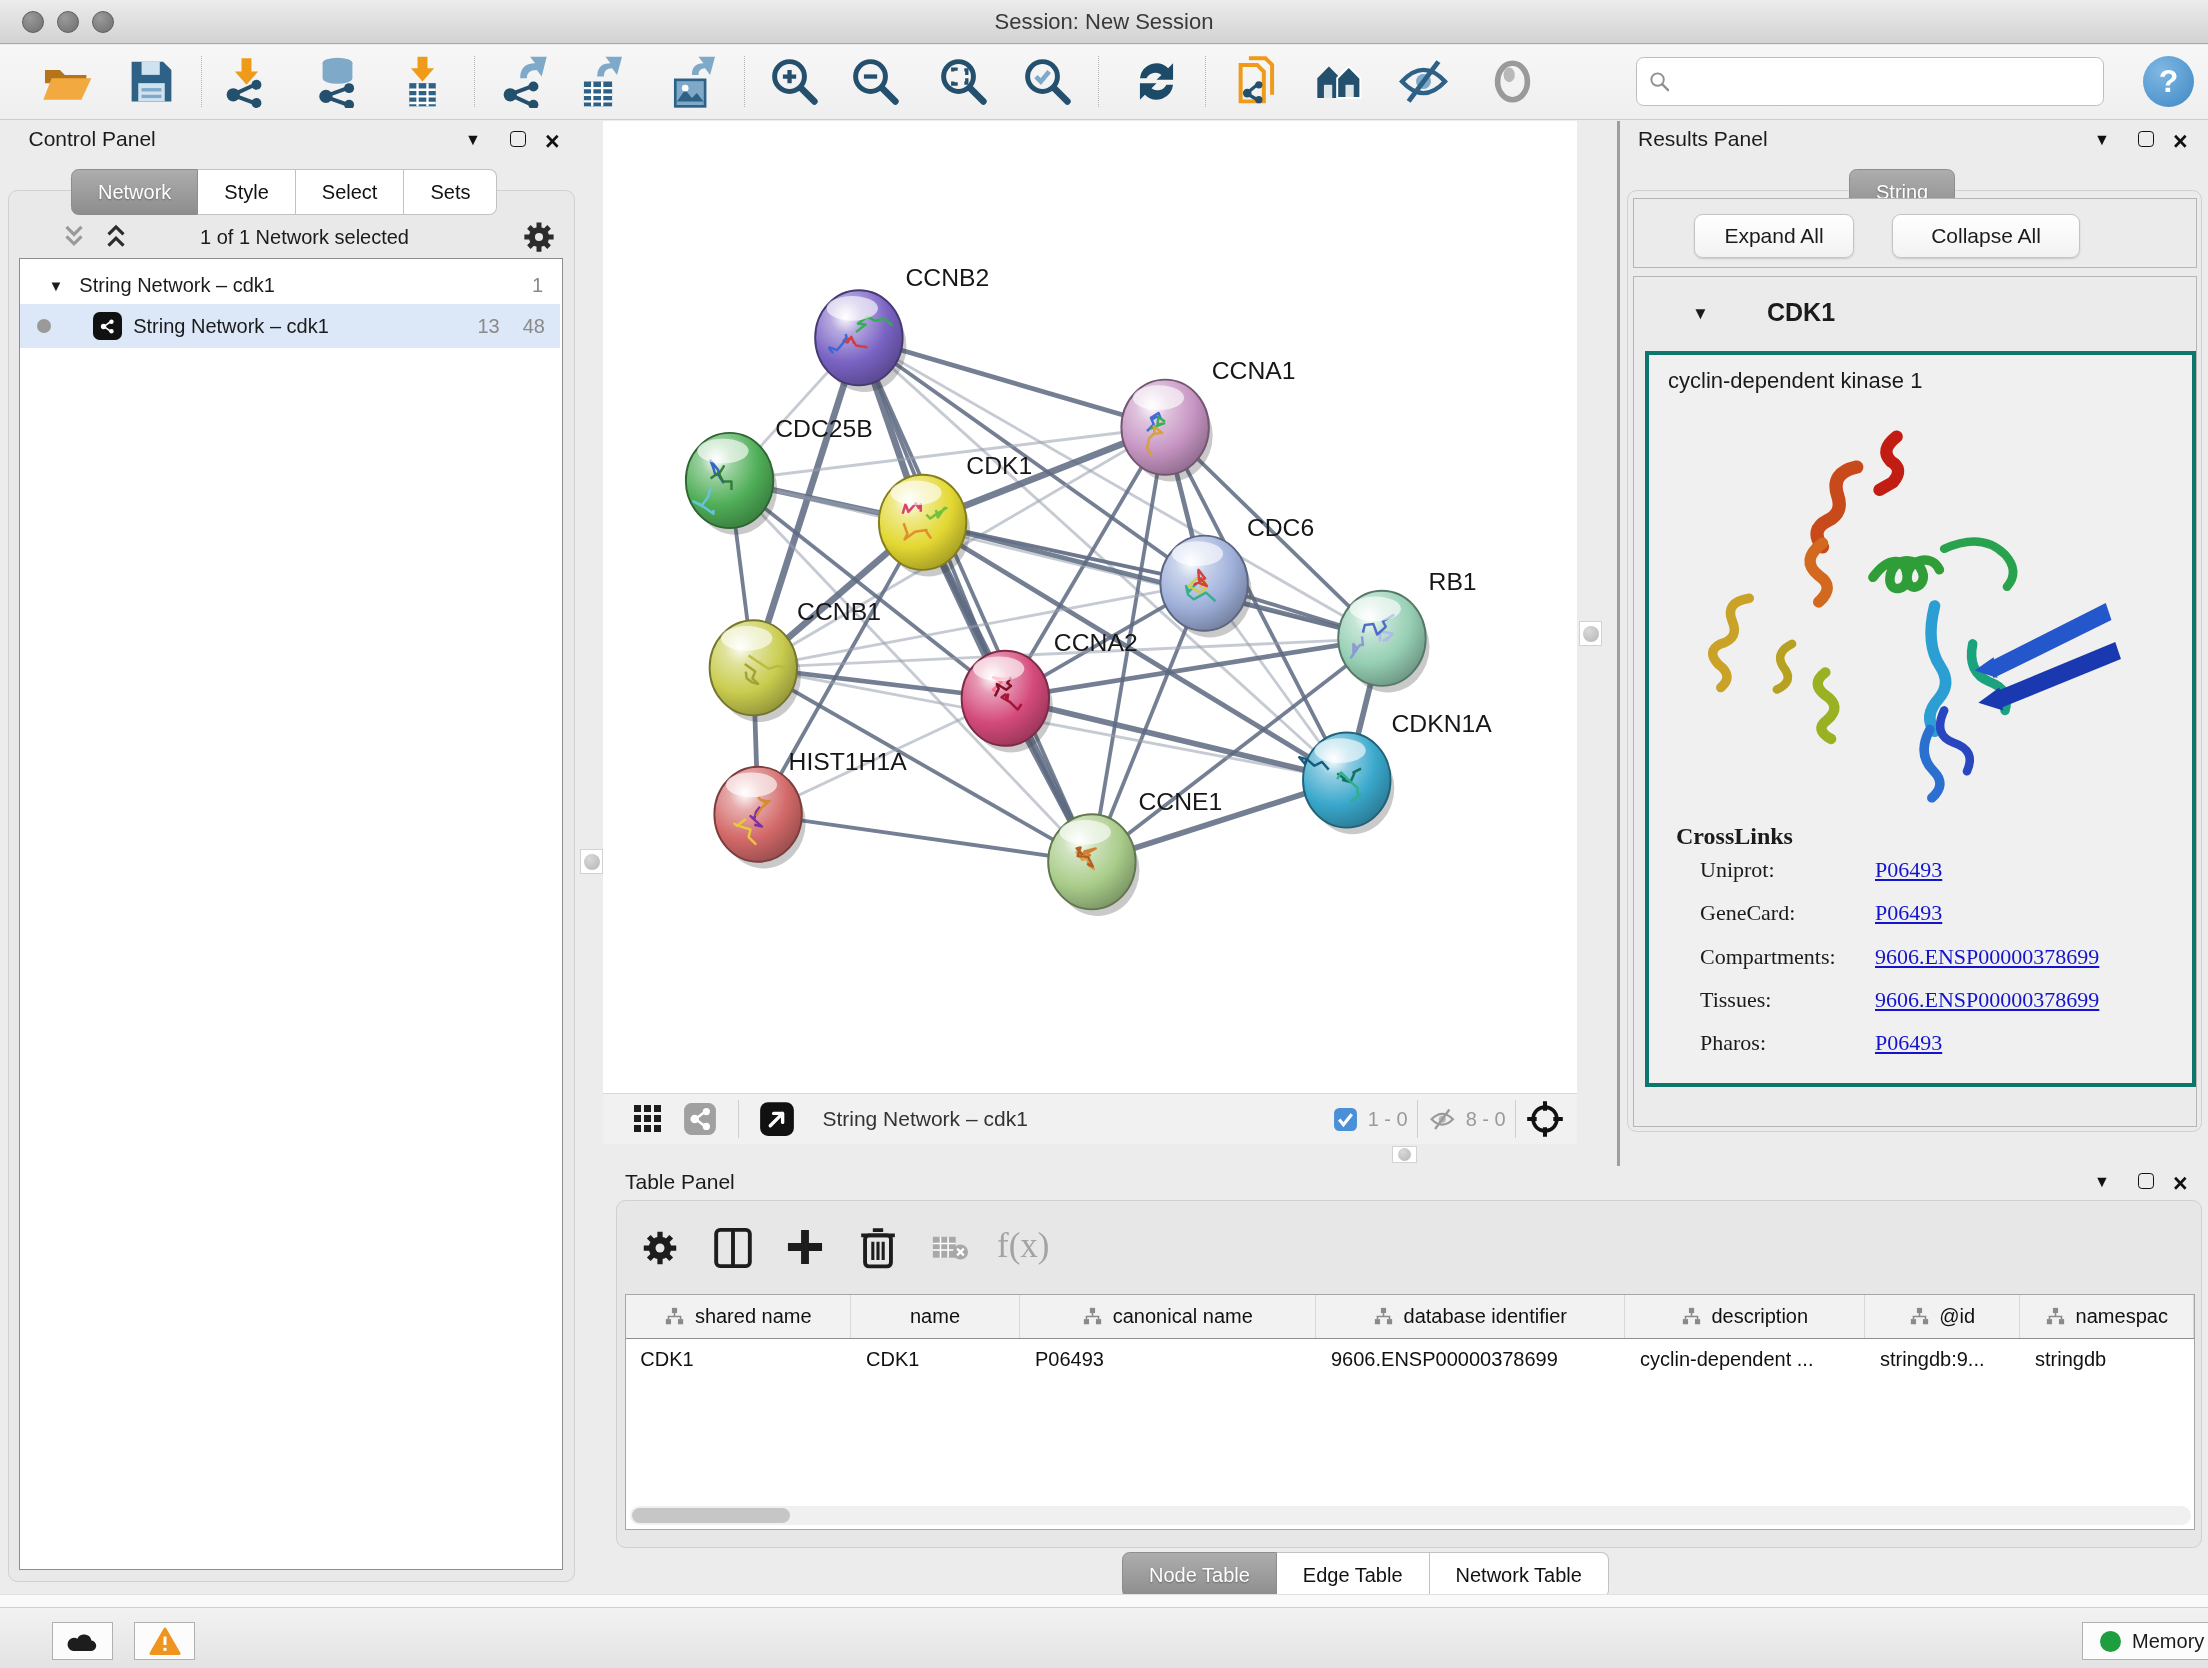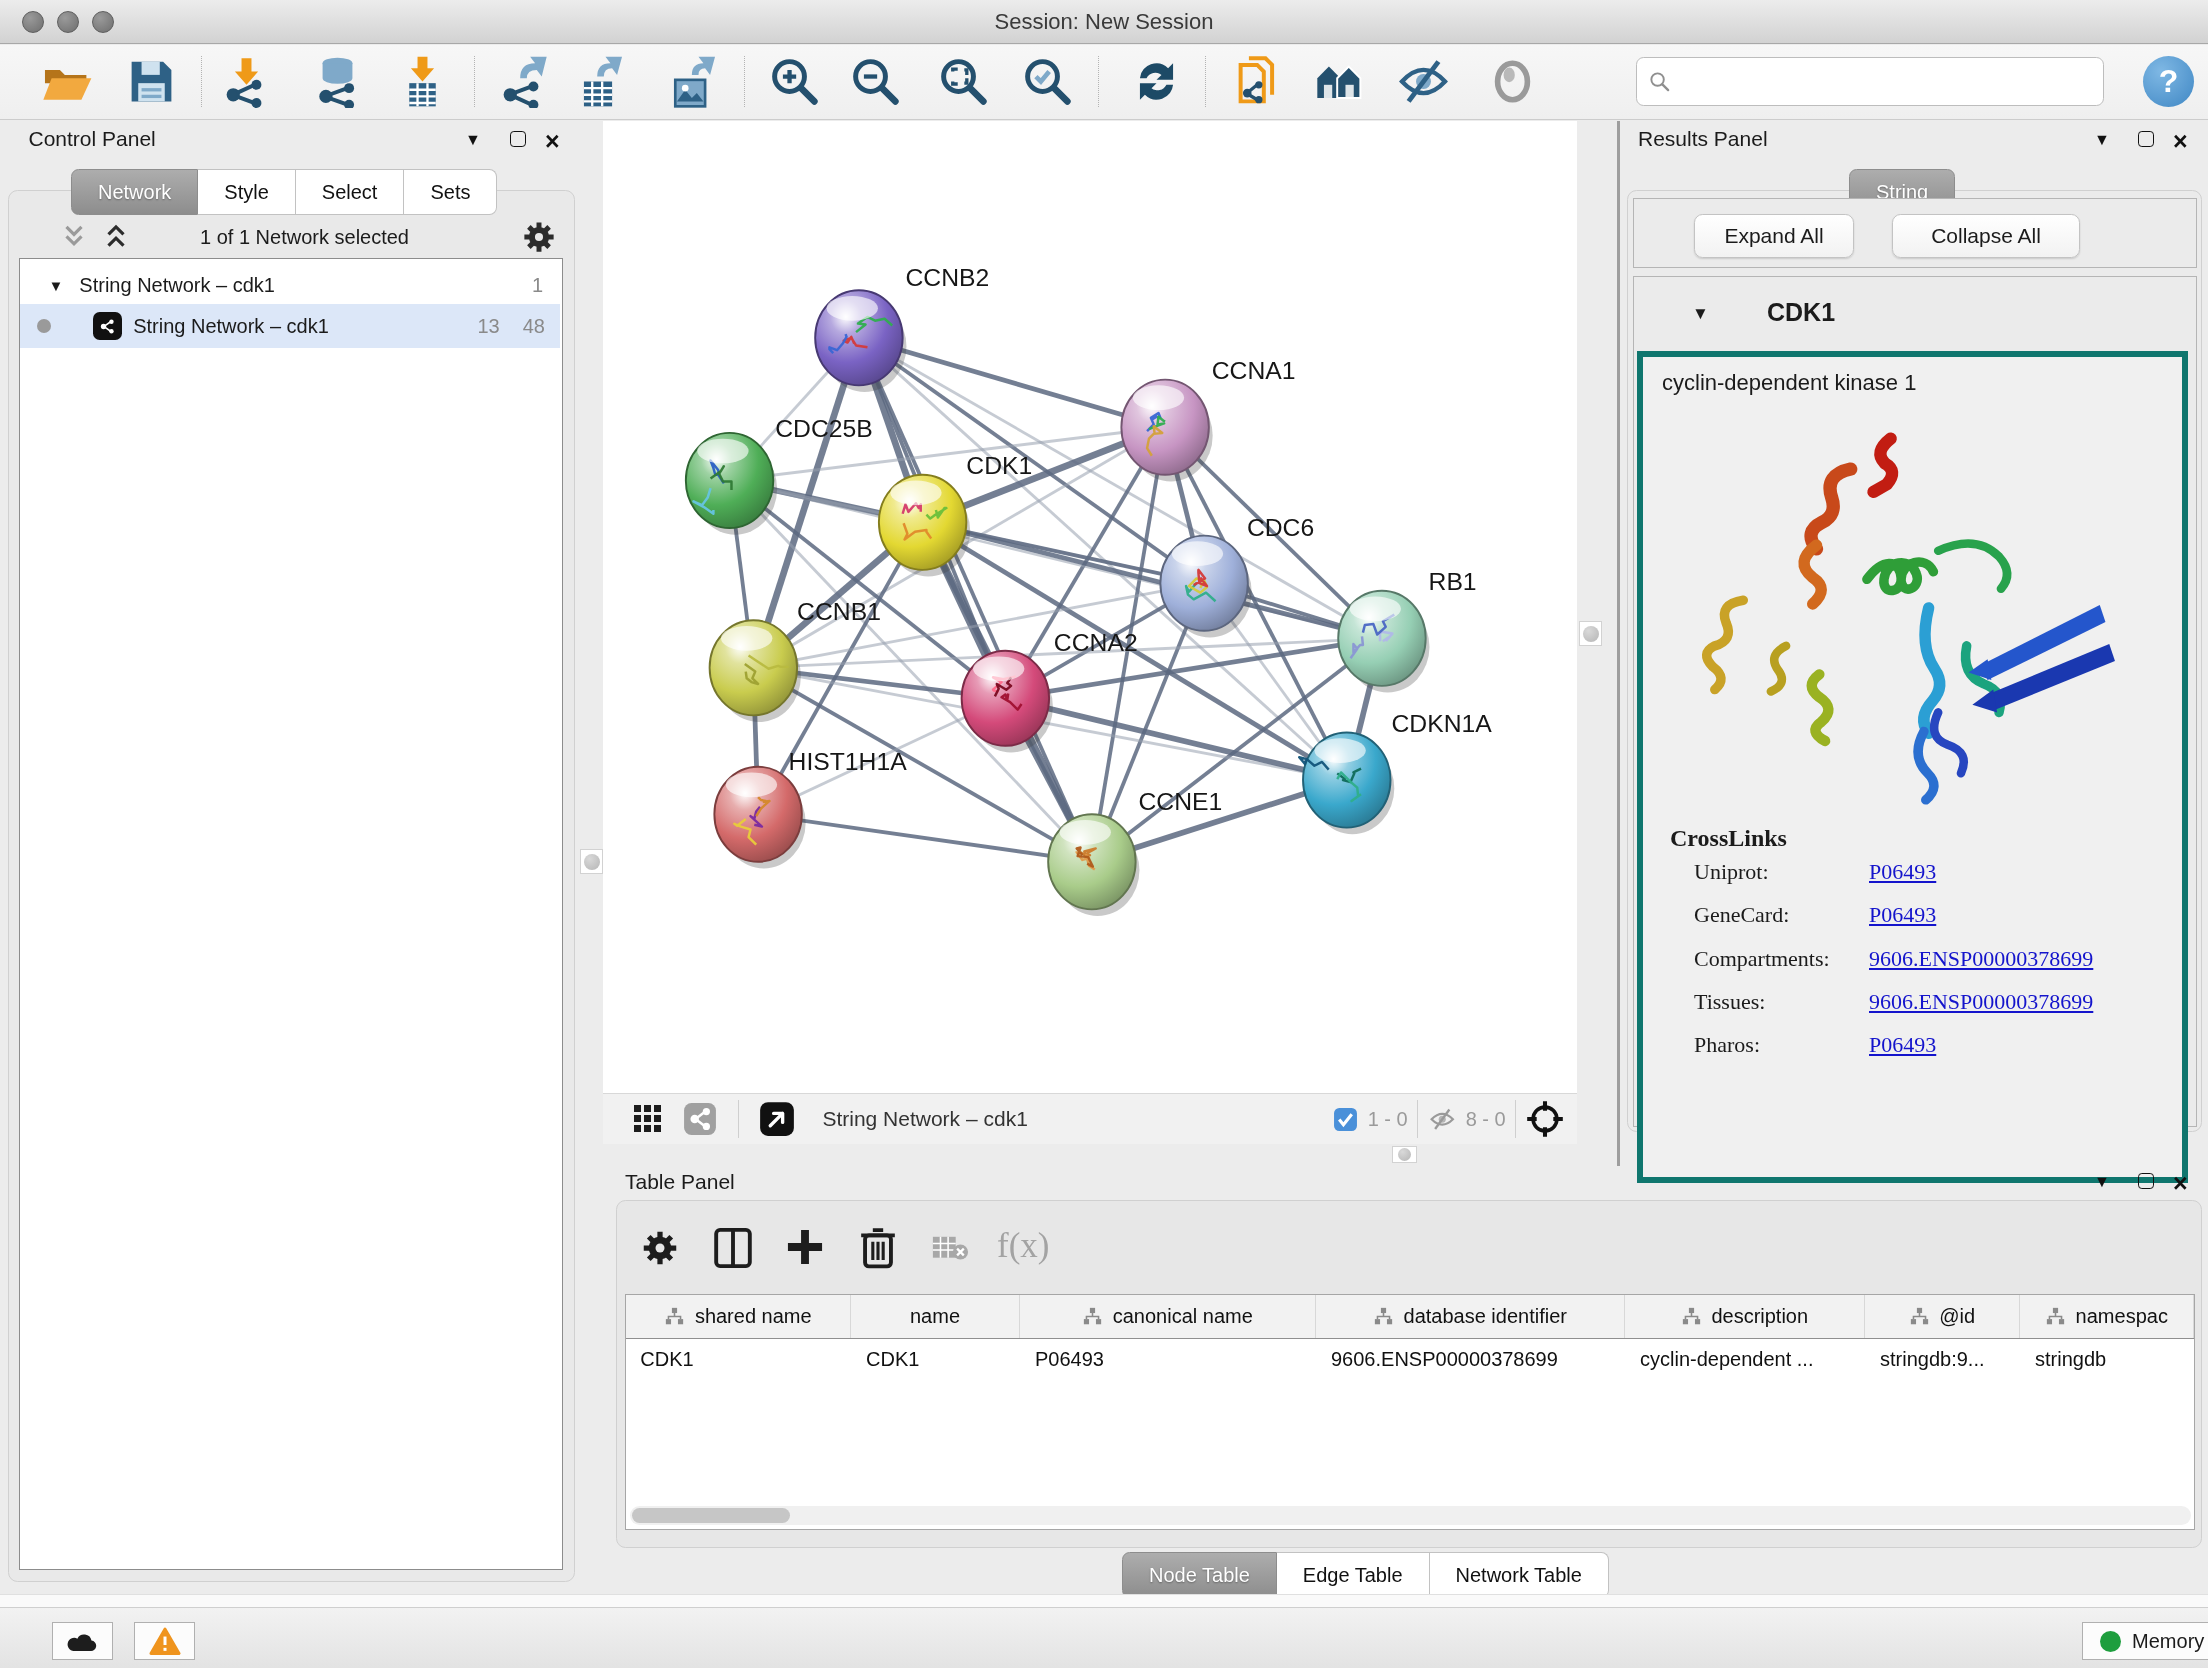--- a/index.html
+++ b/index.html
@@ -570,21 +570,21 @@
   </div>
 
   <div class="abs rp-box" style="left:1633px;top:198px;width:564px;height:70px">
     <div class="btn" style="position:absolute;left:60px;top:15px;width:160px;height:44px">Expand All</div>
     <div class="btn" style="position:absolute;left:258px;top:15px;width:188px;height:44px">Collapse All</div>
   </div>
 
   <div class="abs rp-box" style="left:1633px;top:276px;width:564px;height:851px">
     <span style="position:absolute;left:58px;top:27px;font-size:17px">▼</span>
     <div style="position:absolute;left:133px;top:21px;width:190px;font-size:25px;font-weight:bold">CDK1</div>
-    <div style="position:absolute;left:3px;top:74px;width:551px;height:832px;background:#f0f0f0;border:6px solid #0f766e">
+    <div style="position:absolute;left:11px;top:74px;width:551px;height:736px;background:#f0f0f0;border:4px solid #0f766e">
       <div style="position:absolute;left:19px;top:13.3px;font-size:22px">cyclin-dependent kinase 1</div>
 
       <svg style="position:absolute;left:9.5px;top:53px" width="519" height="409" viewBox="0 0 546 430">
         <g fill="none" stroke-linecap="round">
           <path d="M250 30 q-18 14 -6 26 q14 8 2 22 l-14 8" stroke="#c21d12" stroke-width="13"></path>
           <path d="M208 62 q-28 6 -20 30 q6 18 -10 26 q-20 10 -6 28" stroke="#c8491a" stroke-width="14"></path>
           <path d="M172 142 q-24 18 -4 34 q18 12 0 28" stroke="#d2691e" stroke-width="12"></path>
           <path d="M95 200 q-26 4 -18 24 q8 18 -12 24 q-16 8 -2 22 q16 12 2 24" stroke="#c9a227" stroke-width="10"></path>
           <path d="M140 248 q-20 10 -8 26 q10 14 -8 22" stroke="#b8a020" stroke-width="9"></path>
           <path d="M175 278 q-16 12 0 24 q18 12 2 26 q-14 10 4 20" stroke="#9ab222" stroke-width="11"></path>

